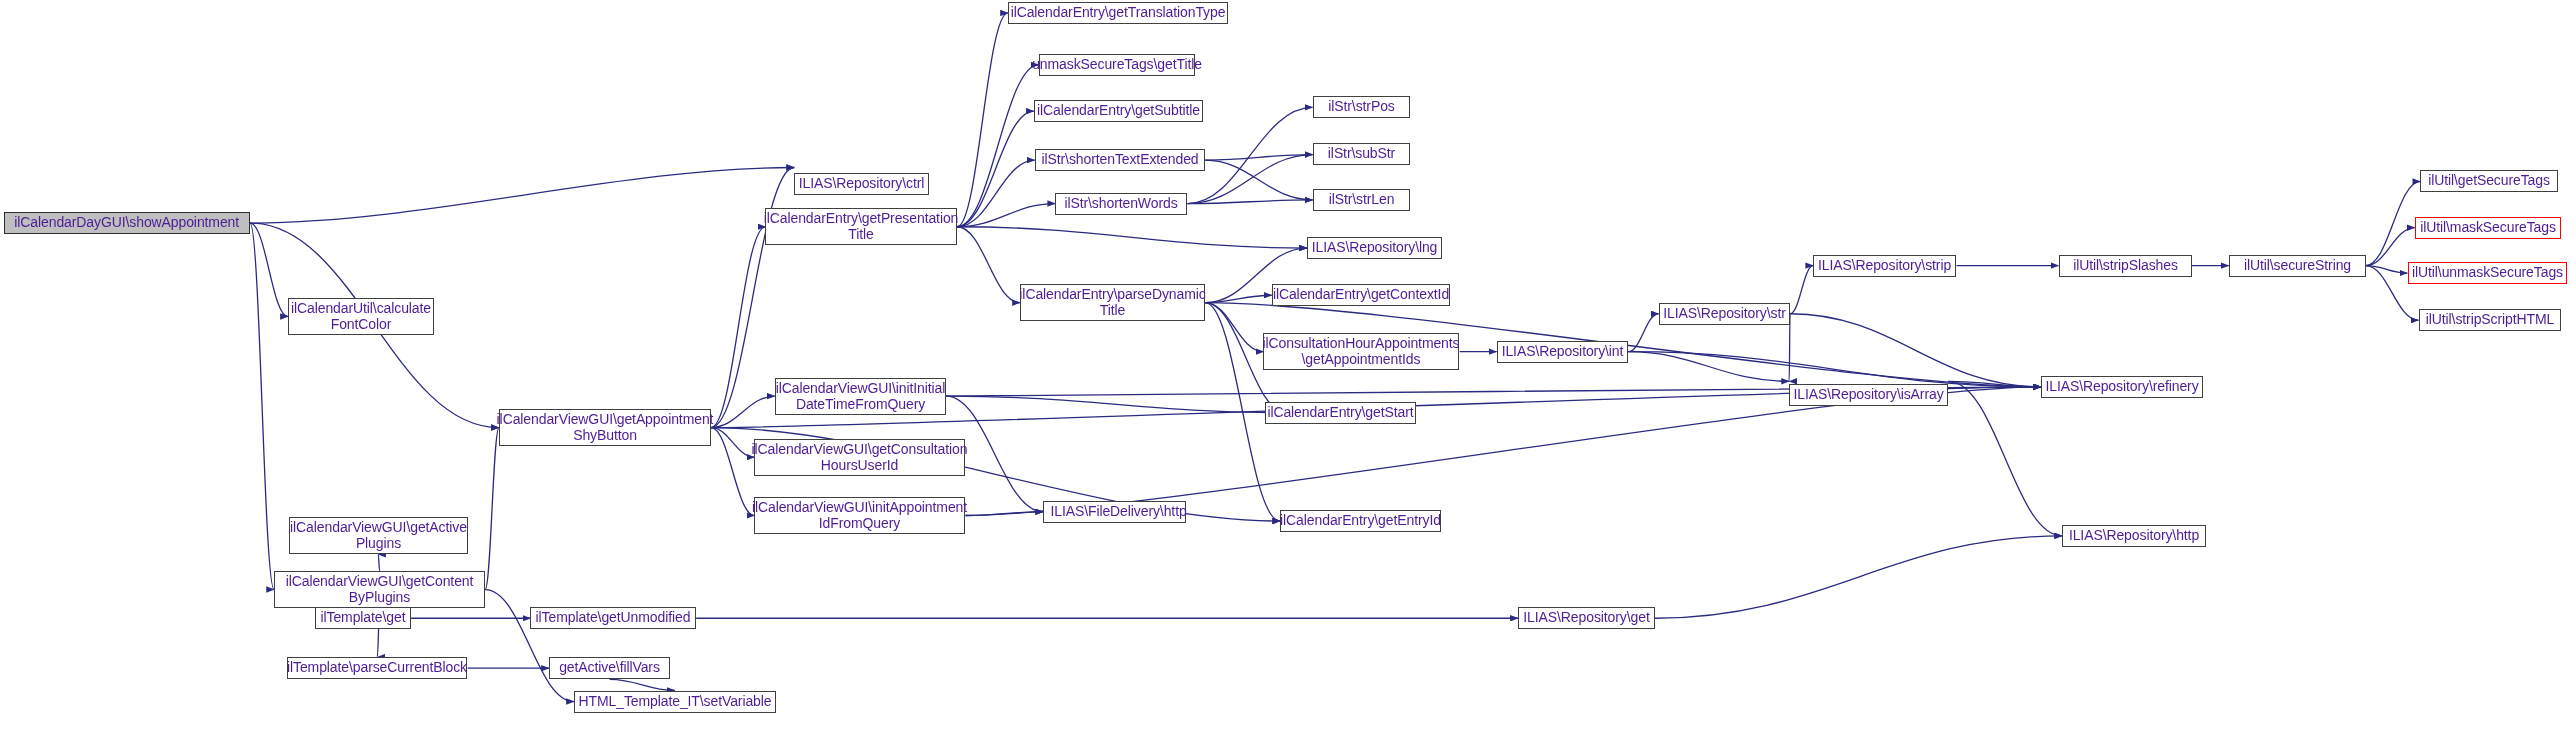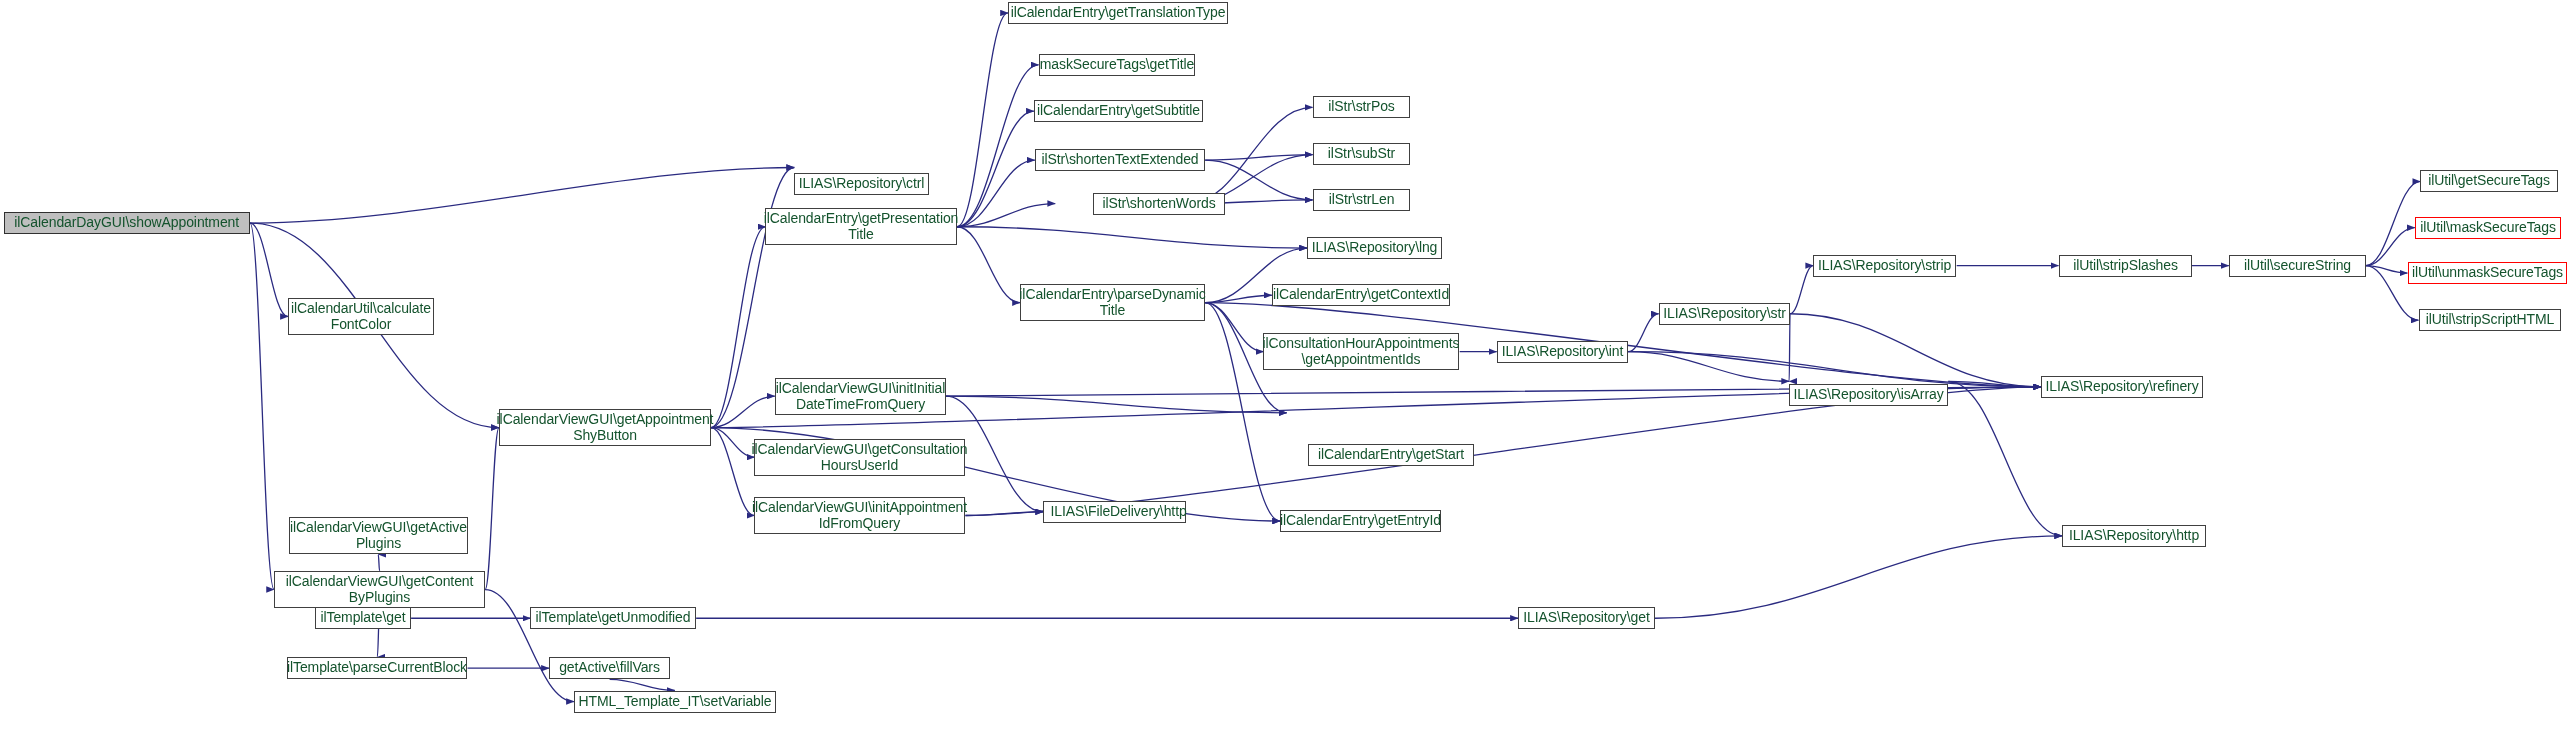--- a/index.html
+++ b/index.html
@@ -25,21 +25,21 @@
   }
   .node {
     position: absolute;
     box-sizing: border-box;
     display: flex;
     align-items: center;
     justify-content: center;
     text-align: center;
     background: #ffffff;
     border: 0.9px solid #404040;
-    color: #14532d;
+    color: #4c1d95;
     font-size: 14px;
     line-height: 15.7px;
     letter-spacing: -0.1px;
     white-space: pre-line;
     z-index: 5;
   }
   .node.root {
     background: #bfbfbf;
     border: 0.9px solid #303030;
   }
@@ -123,34 +123,34 @@
     <div class="node" style="left: 288px; top: 298px; width: 146px; height: 37px;">ilCalendarUtil\calculate
 FontColor</div>
     <div class="node" style="left: 274px; top: 571px; width: 211px; height: 37px;">ilCalendarViewGUI\getContent
 ByPlugins</div>
     <div class="node" style="left: 499px; top: 409px; width: 212px; height: 37px;">ilCalendarViewGUI\getAppointment
 ShyButton</div>
     <div class="node" style="left: 794px; top: 156px; width: 135px; height: 22px; margin-top: 17px;">ILIAS\Repository\ctrl</div>
     <div class="node" style="left: 765px; top: 208px; width: 192px; height: 37px;">ilCalendarEntry\getPresentation
 Title</div>
     <div class="node" style="left: 1008px; top: 1.9px; width: 220px; height: 22px;">ilCalendarEntry\getTranslationType</div>
-    <div class="node" style="left: 1039px; top: 54px; width: 156px; height: 22px;">maskSecureTags\getTitle</div>
+    <div class="node" style="left: 1039px; top: 54px; width: 156px; height: 22px;">unmaskSecureTags\getTitle</div>
     <div class="node" style="left: 1034px; top: 100px; width: 169px; height: 22px;">ilCalendarEntry\getSubtitle</div>
     <div class="node" style="left: 1035px; top: 149px; width: 170px; height: 22px;">ilStr\shortenTextExtended</div>
-    <div class="node" style="left: 1055px; top: 193px; width: 132px; height: 22px; margin-left: 38px;">ilStr\shortenWords</div>
+    <div class="node" style="left: 1055px; top: 193px; width: 132px; height: 22px;">ilStr\shortenWords</div>
     <div class="node" style="left: 1313px; top: 96px; width: 97px; height: 22px;">ilStr\strPos</div>
     <div class="node" style="left: 1313px; top: 143px; width: 97px; height: 22px;">ilStr\subStr</div>
     <div class="node" style="left: 1313px; top: 189px; width: 97px; height: 22px;">ilStr\strLen</div>
     <div class="node" style="left: 1307px; top: 237px; width: 135px; height: 22px;">ILIAS\Repository\lng</div>
     <div class="node" style="left: 1020px; top: 284px; width: 185px; height: 37px;">ilCalendarEntry\parseDynamic
 Title</div>
     <div class="node" style="left: 1272px; top: 284px; width: 178px; height: 22px;">ilCalendarEntry\getContextId</div>
     <div class="node" style="left: 1263px; top: 333px; width: 196px; height: 37px;">ilConsultationHourAppointments
 \getAppointmentIds</div>
-    <div class="node" style="left: 1308px; top: 402px; width: 166px; height: 22px; margin-top: 42px;">ilCalendarEntry\getStart</div>
+    <div class="node" style="left: 1265px; top: 402px; width: 151px; height: 22px;">ilCalendarEntry\getStart</div>
     <div class="node" style="left: 1280px; top: 510px; width: 161px; height: 22px;">ilCalendarEntry\getEntryId</div>
     <div class="node" style="left: 775px; top: 378px; width: 171px; height: 37px;">ilCalendarViewGUI\initInitial
 DateTimeFromQuery</div>
     <div class="node" style="left: 754px; top: 497px; width: 211px; height: 37px;">ilCalendarViewGUI\initAppointment
 IdFromQuery</div>
     <div class="node" style="left: 754px; top: 439px; width: 211px; height: 37px;">ilCalendarViewGUI\getConsultation
 HoursUserId</div>
     <div class="node" style="left: 1043px; top: 501px; width: 143px; height: 22px; padding-left: 8px;">ILIAS\FileDelivery\http</div>
     <div class="node" style="left: 289px; top: 517px; width: 179px; height: 37px;">ilCalendarViewGUI\getActive
 Plugins</div>

